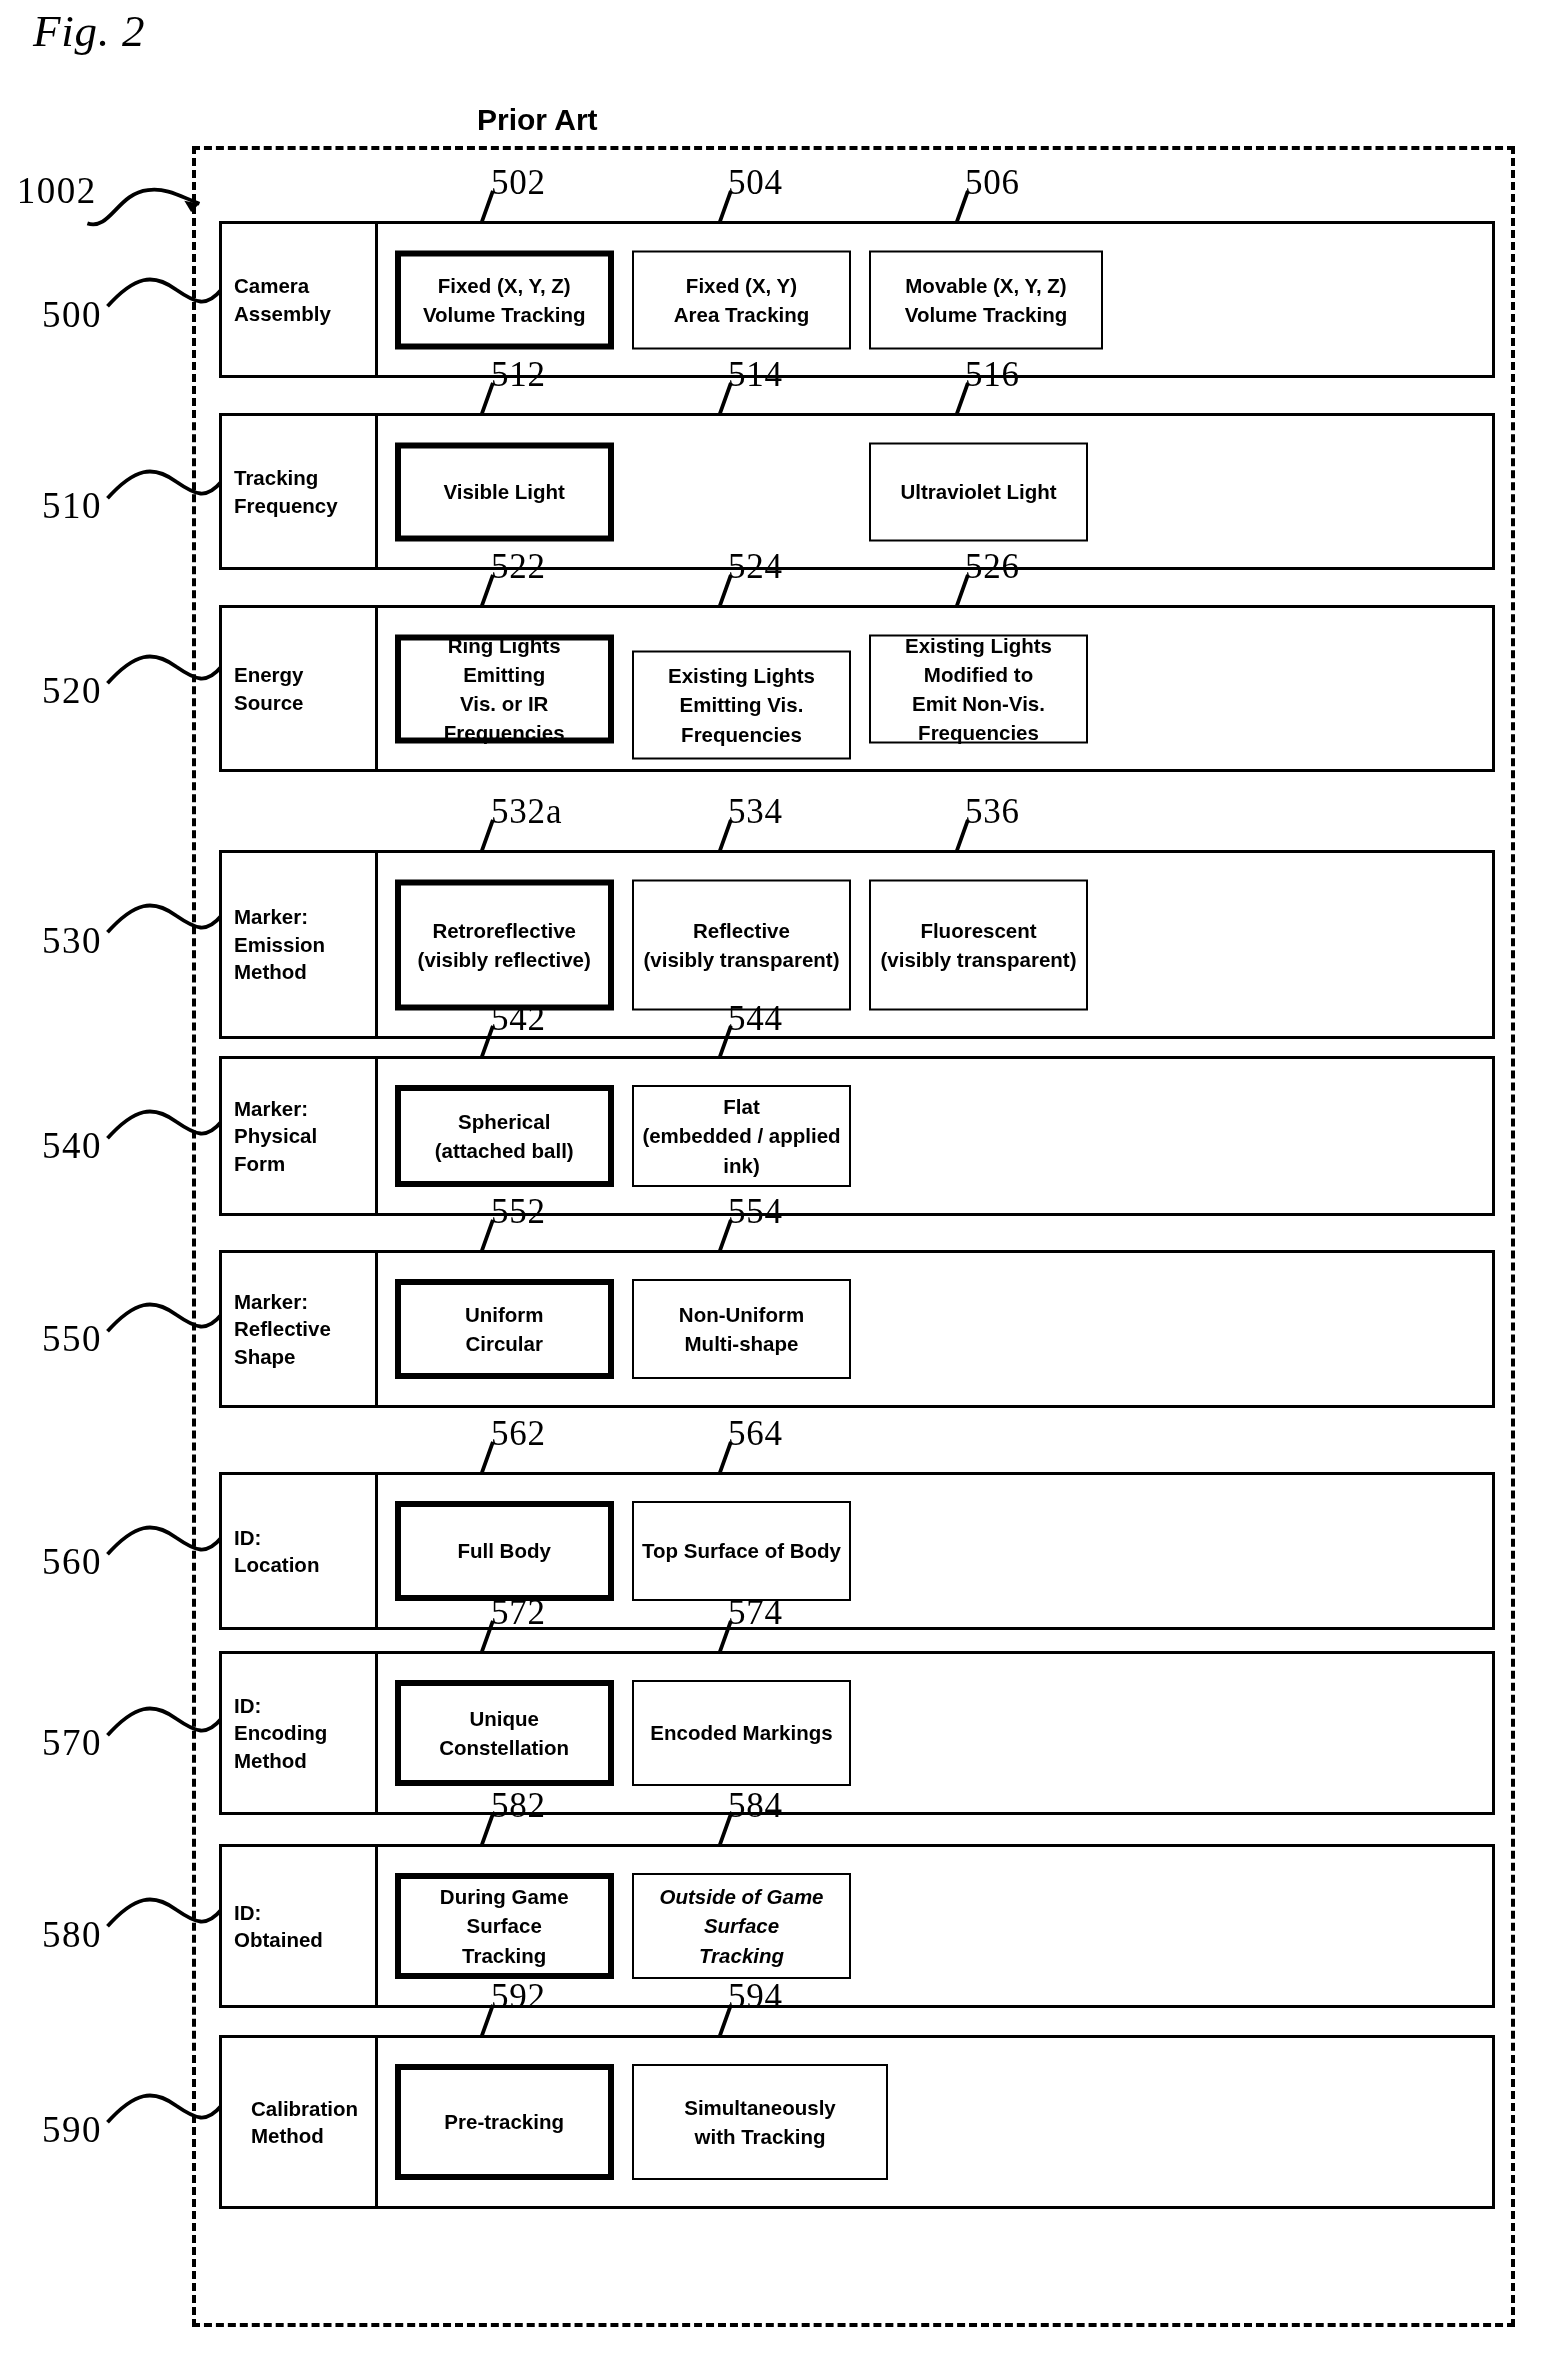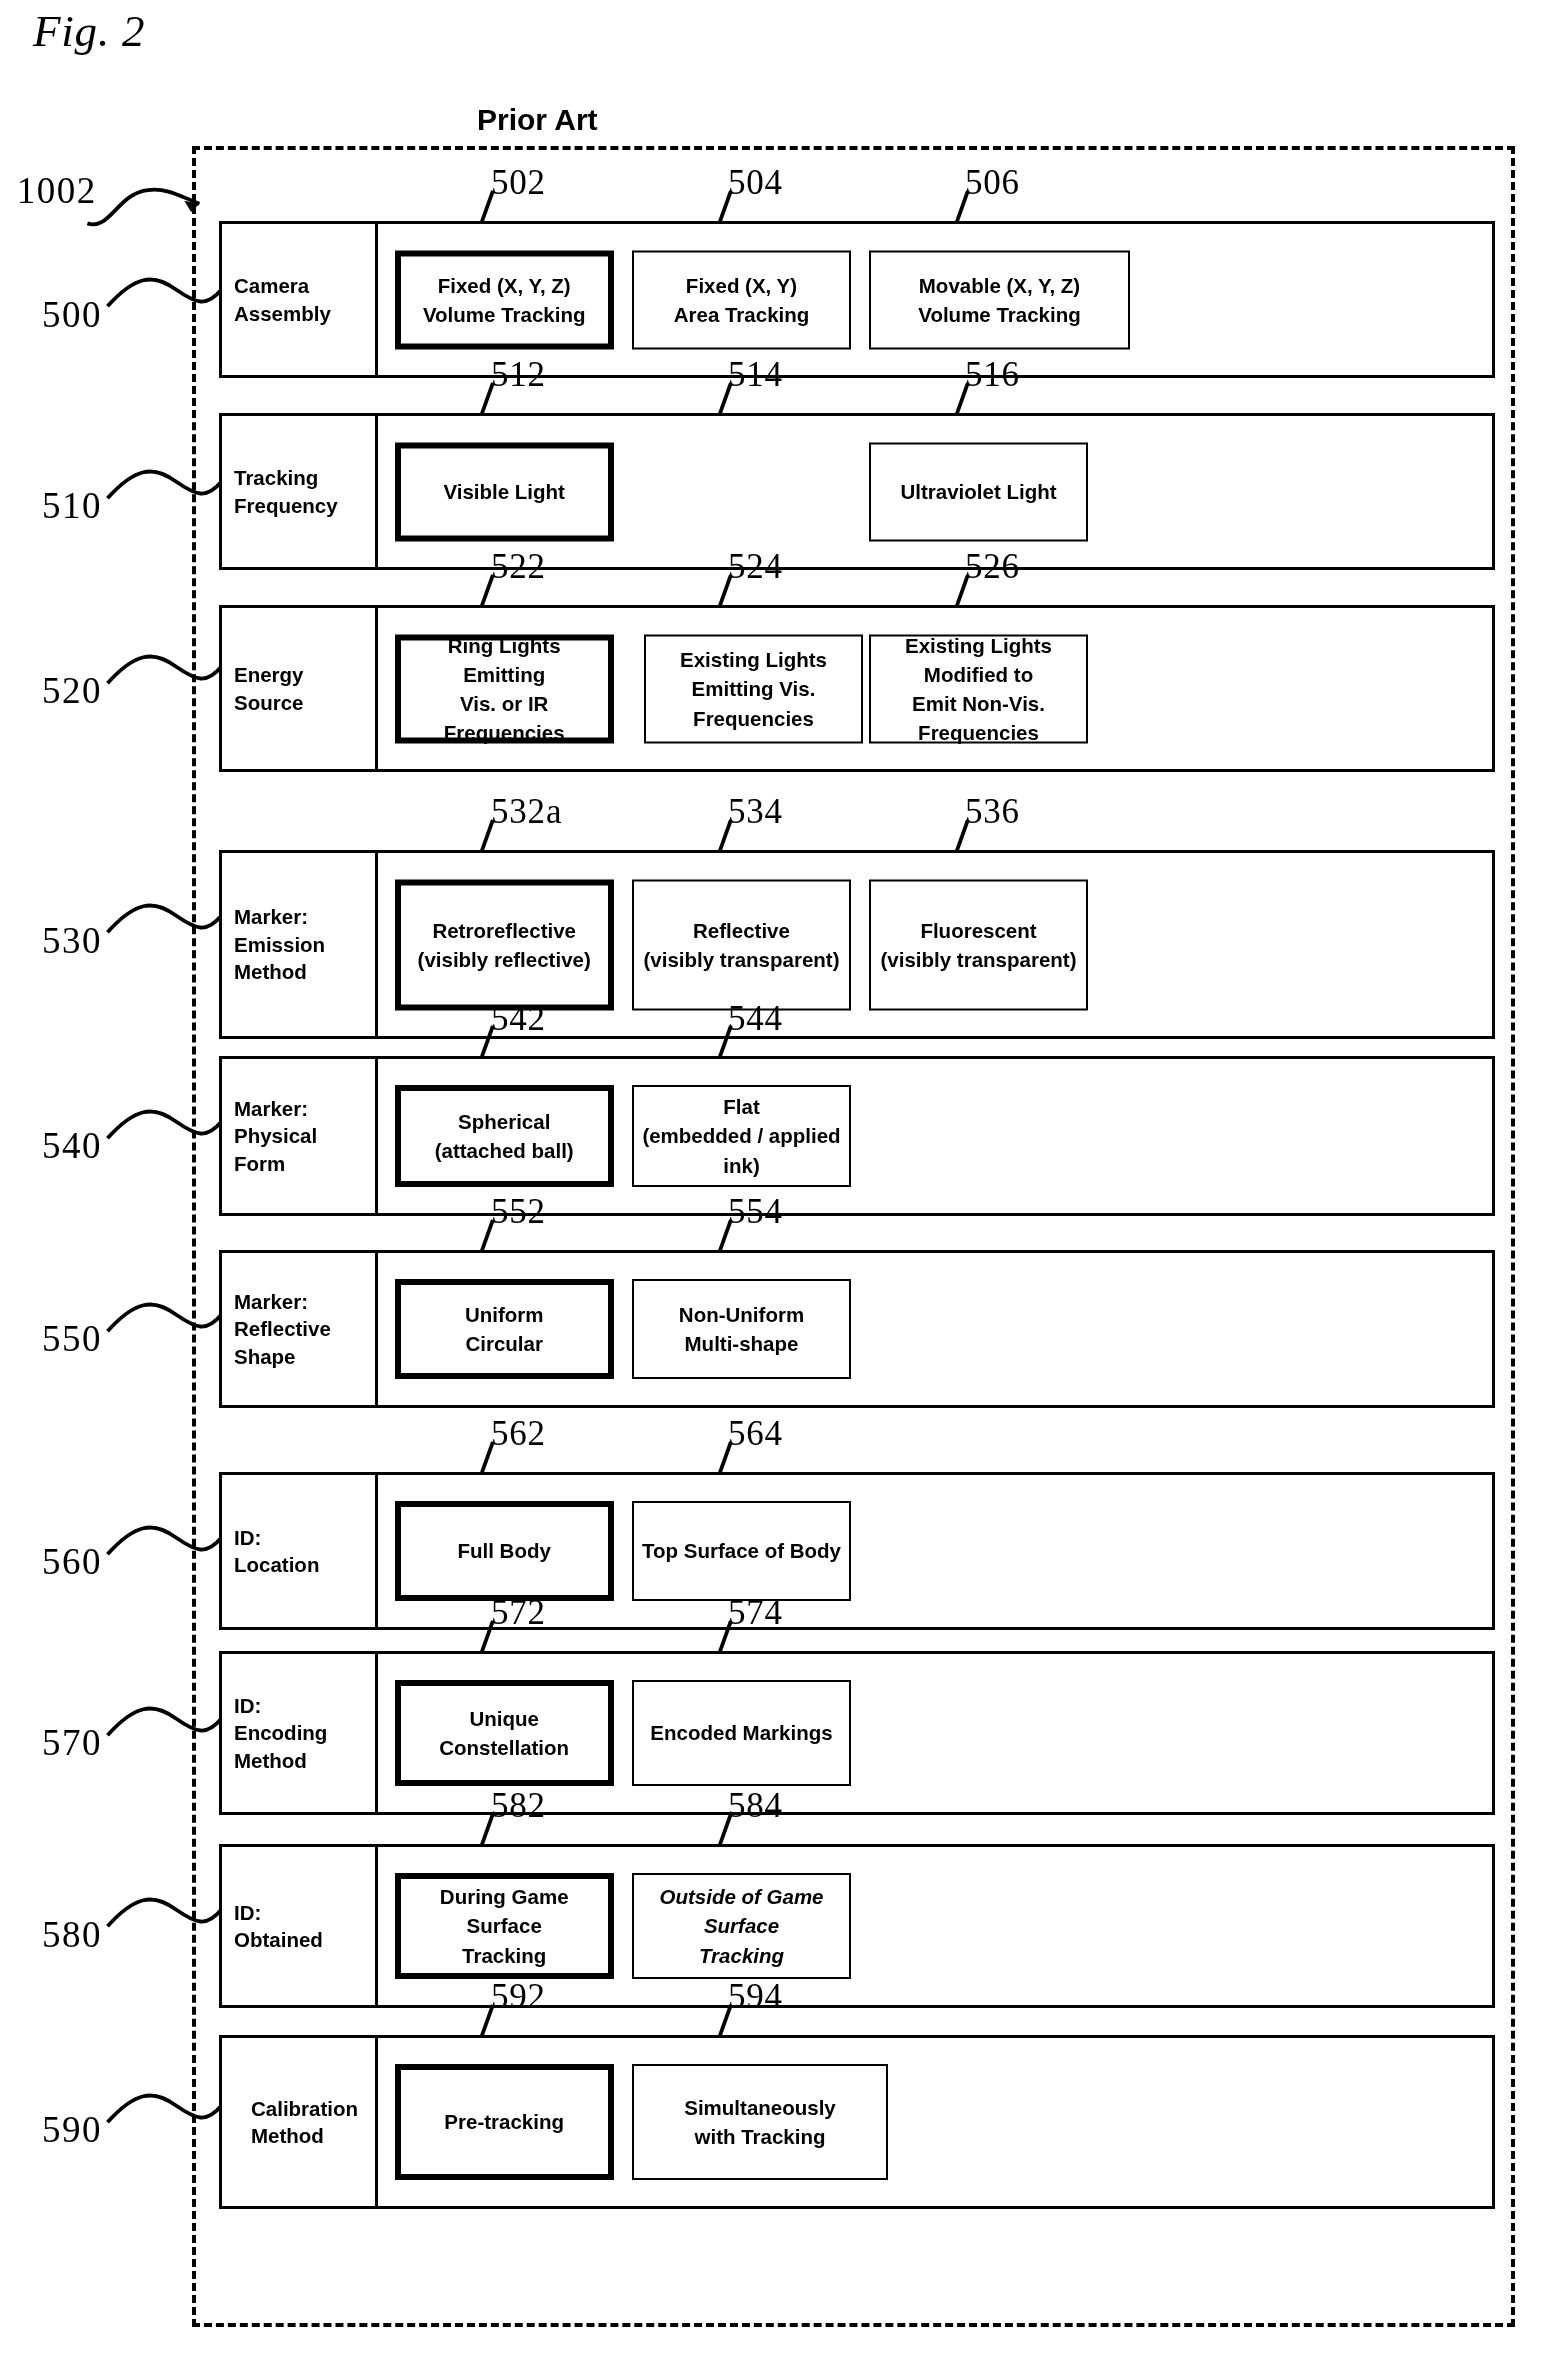--- a/index.html
+++ b/index.html
@@ -146,21 +146,21 @@
       </div>
       <div class="cells">
         <div class="cell bold" style="left: 16.7px; width: 219px;">
           <span style="white-space: pre-line;">Fixed (X, Y, Z)
 Volume Tracking</span>
         </div>
         <div class="cell" style="left: 254px; width: 219px;">
           <span style="white-space: pre-line;">Fixed (X, Y)
 Area Tracking</span>
         </div>
-        <div class="cell" style="left: 491px; width: 261px; align-items: center;">
+        <div class="cell" style="left: 491px; width: 234px; align-items: center;">
           <span style="white-space: pre-line;">Movable (X, Y, Z)
 Volume Tracking</span>
         </div>
       </div>
     </div>
     <div class="ref-left" style="left: 42px; top: 484px;">510</div>
     <svg class="lead" width="133" height="80" style="left: 106px; top: 448px;" viewBox="0 0 175 105">
       <path d="M2 66 C38 26 62 22 92 44 C118 62 132 68 152 44 L162 22" fill="none" stroke="#000" stroke-width="5"></path>
     </svg>
     <div class="callout" style="left: 491px; top: 355px;">512</div>
@@ -208,21 +208,21 @@
     <div class="row" style="top: 605px; height: 167px;">
       <div class="row-label">
         <span style="white-space: pre-line;">Energy
 Source</span>
       </div>
       <div class="cells">
         <div class="cell bold" style="left: 16.7px; width: 219px;">
           <span style="white-space: pre-line;">Ring Lights Emitting
 Vis. or IR Frequencies</span>
         </div>
-        <div class="cell" style="left: 266px; width: 219px;">
+        <div class="cell" style="left: 254px; width: 219px; margin-top: 16px;">
           <span style="white-space: pre-line;">Existing Lights
 Emitting Vis. Frequencies</span>
         </div>
         <div class="cell" style="left: 491px; width: 219px;">
           <span style="white-space: pre-line;">Existing Lights Modified to
 Emit Non-Vis. Frequencies</span>
         </div>
       </div>
     </div>
     <div class="ref-left" style="left: 42px; top: 919px;">530</div>

